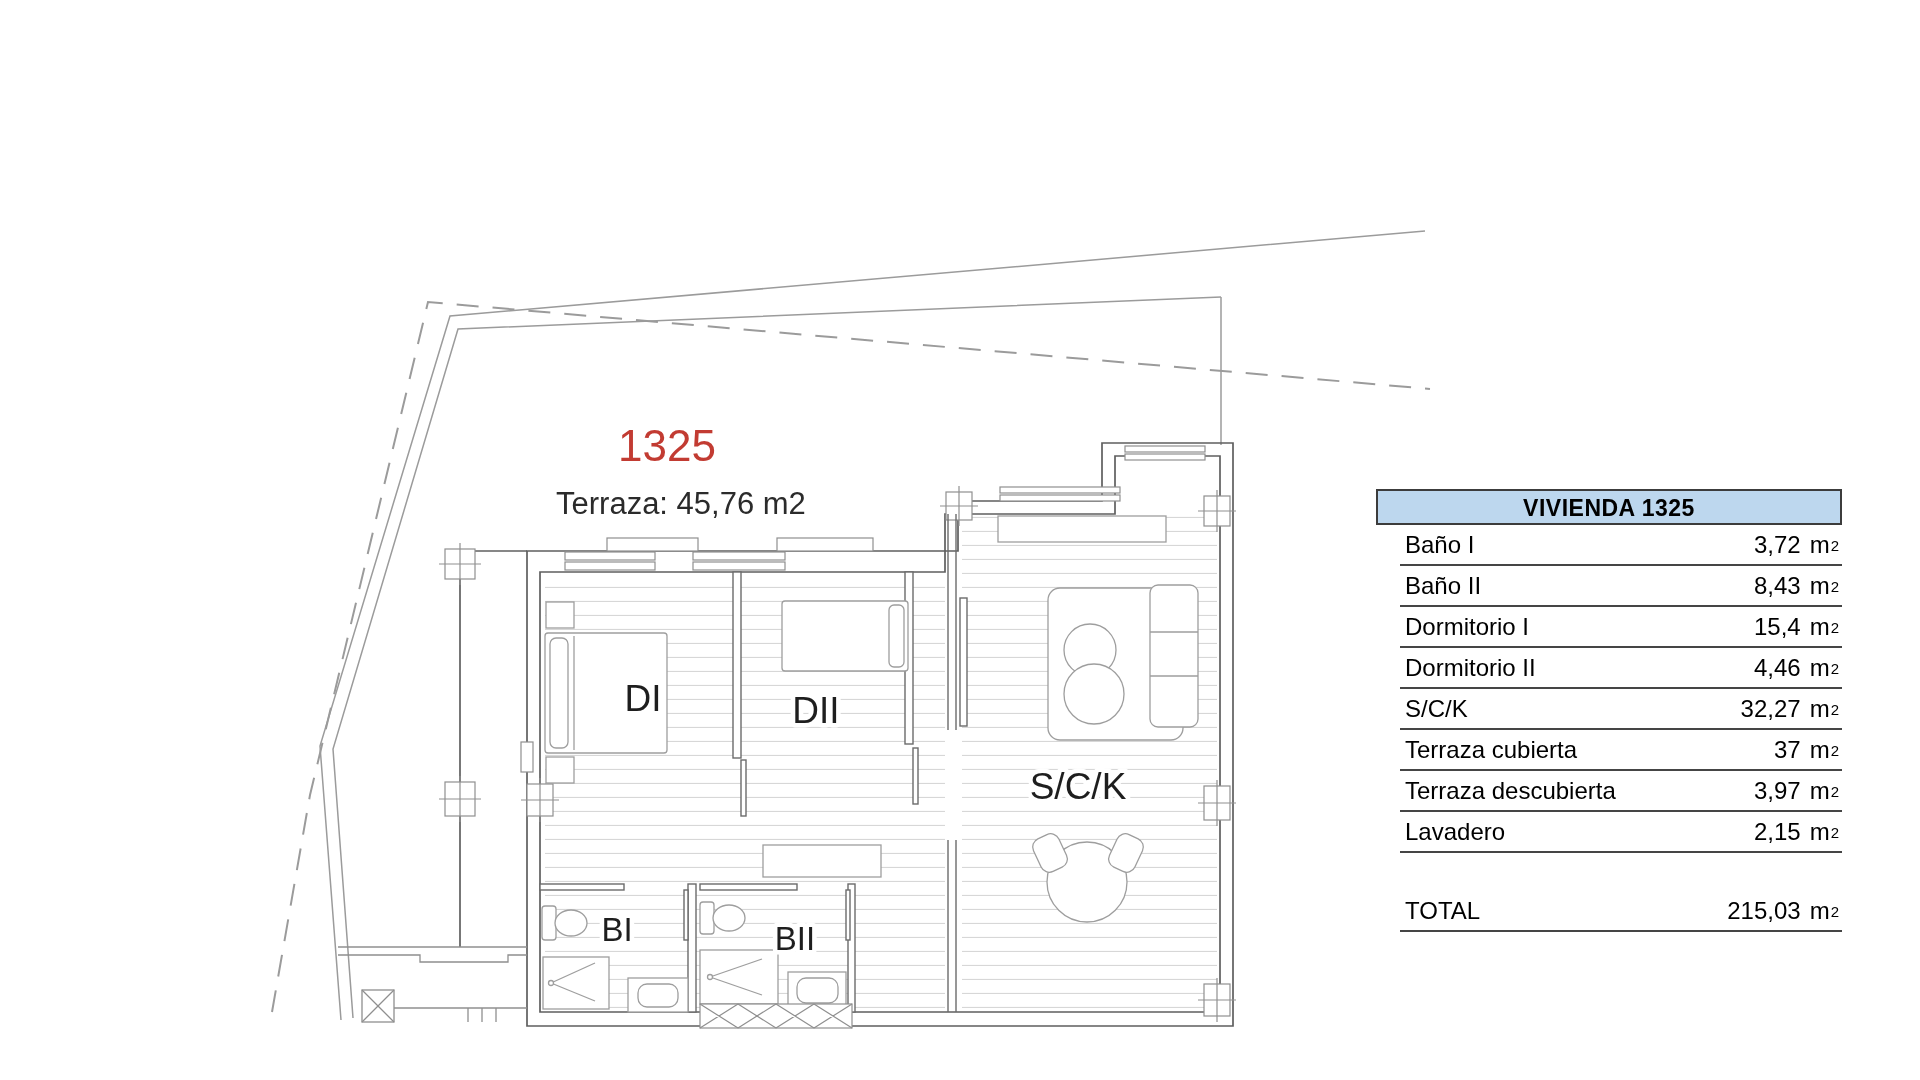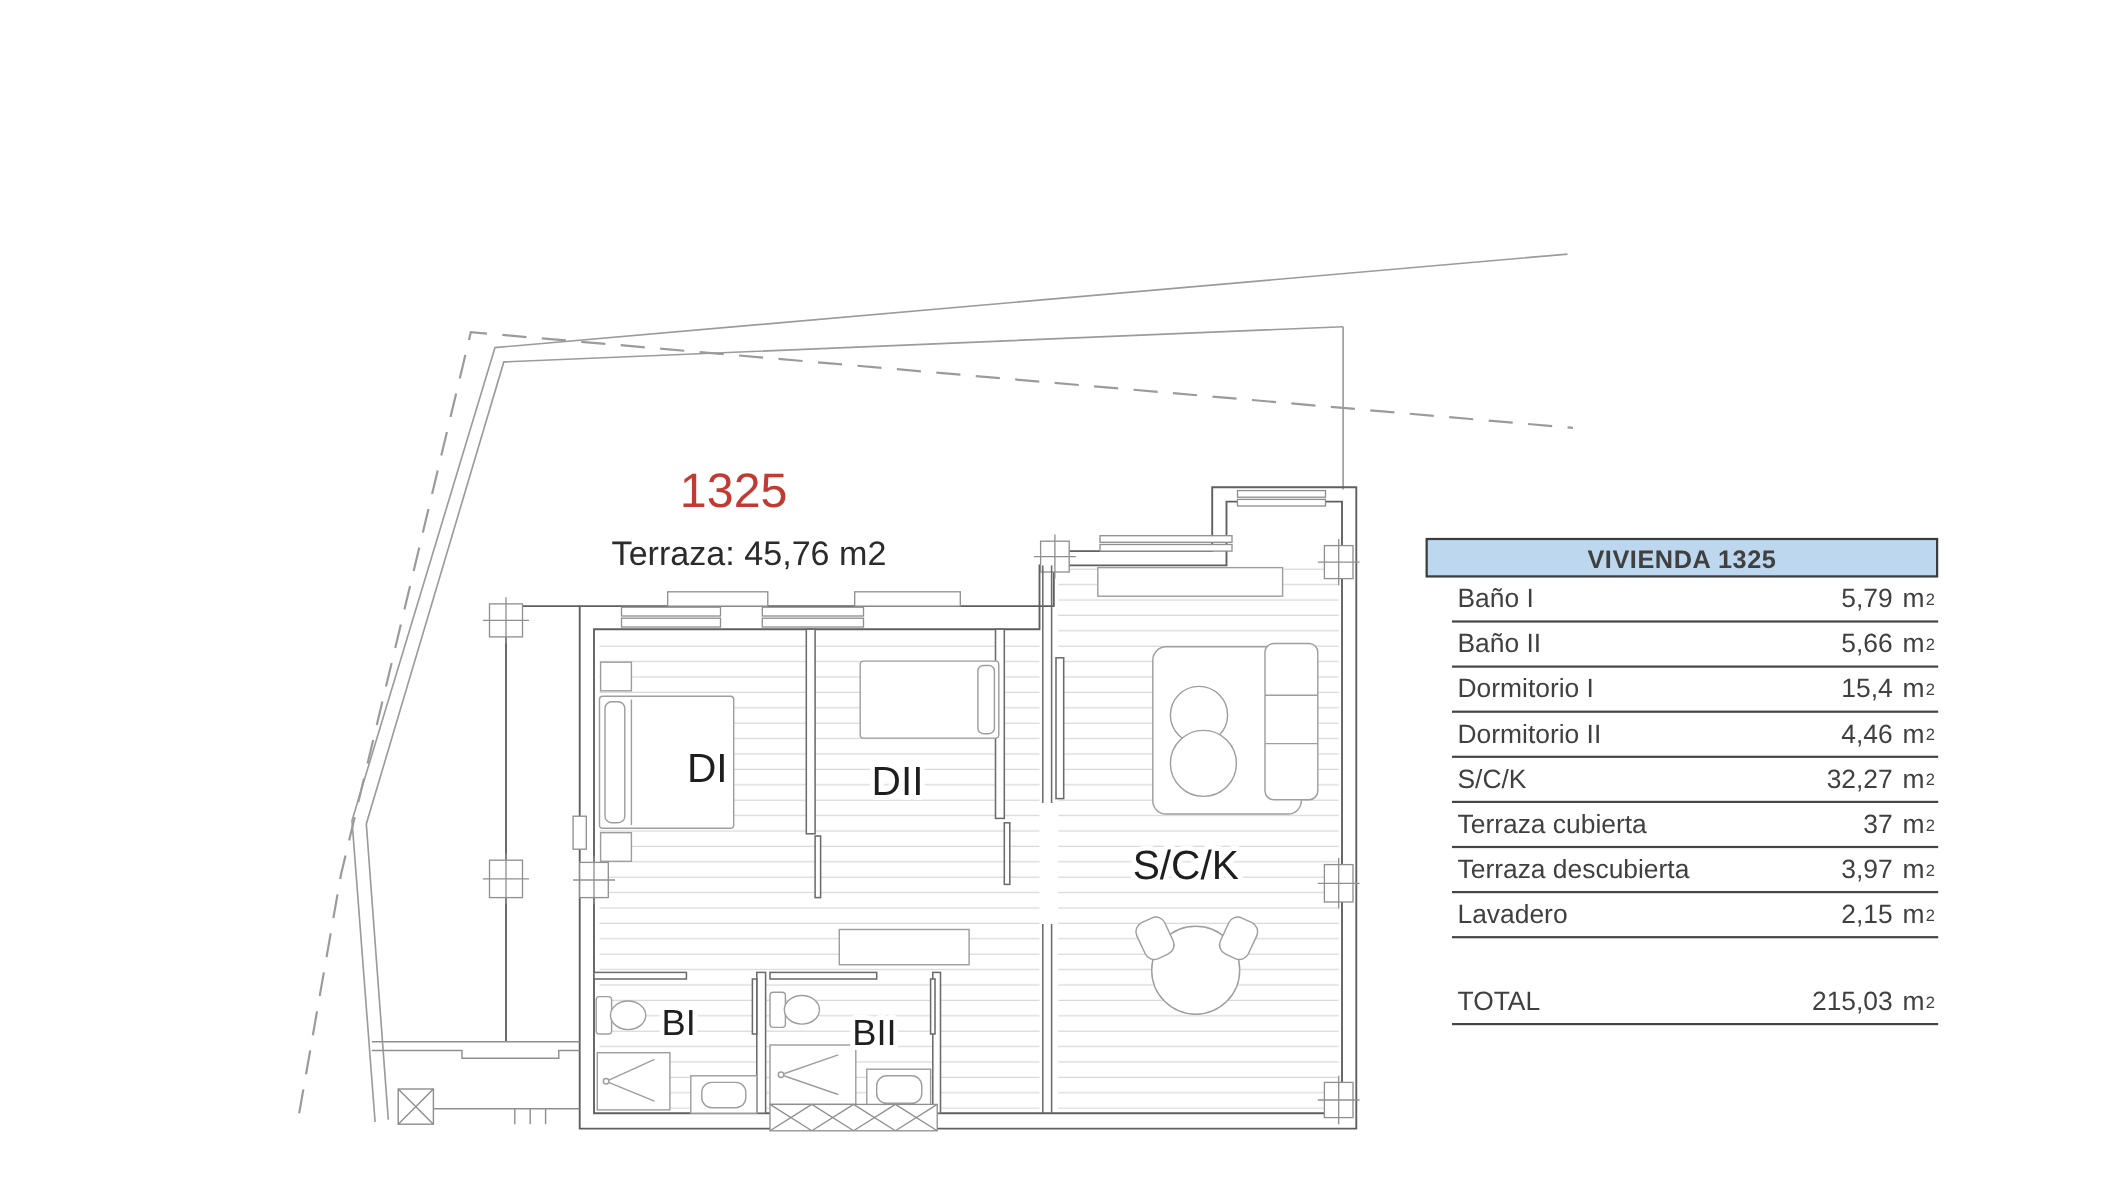--- a/index.html
+++ b/index.html
@@ -6,21 +6,21 @@
   body{width:1920px;height:1080px;position:relative;overflow:hidden;
        font-family:"Liberation Sans", sans-serif;}
 
   
   .plan-svg{position:absolute;left:0;top:0;}
 
   .plan-label{font-family:"Liberation Sans", sans-serif;fill:#1e1e1e;
               paint-order:stroke;stroke:#ffffff;stroke-width:9;stroke-linejoin:round;}
 
   
-  .area-table{position:absolute;left:1296px;top:489px;width:466px;color:#404040;}
+  .area-table{position:absolute;left:1376px;top:489px;width:466px;color:#000000;}
   .tbl-header{height:36px;line-height:34px;text-align:center;
               background:#bdd7ee;border:2px solid #3c3c3c;box-sizing:border-box;
               font-size:23px;font-weight:bold;letter-spacing:.5px;}
   .t-row{height:41px;display:flex;justify-content:space-between;align-items:center;
          border-bottom:2px solid #454545;box-sizing:border-box;
          font-size:24px;padding:0 4px 0 5px;margin-left:24px;}
   .t-row .val{display:inline-flex;align-items:baseline;white-space:pre;}
   .t-row .unit{margin-left:9px;}
   .t-row sup{font-size:15px;position:relative;top:-2px;left:1px;}
   .t-spacer{height:38px;}
@@ -194,25 +194,25 @@
     <text class="plan-label" x="617" y="941" text-anchor="middle" font-size="33">BI</text>
     <text class="plan-label" x="795" y="950" text-anchor="middle" font-size="33">BII</text>
   </g>
 </svg>
 
 <div class="area-table">
   <div class="tbl-header">VIVIENDA 1325</div>
 
   <div class="t-row">
     <span>Baño I</span>
-    <span class="val"><span>5,79</span><span class="unit">m</span><sup>2</sup></span>
+    <span class="val"><span>3,72</span><span class="unit">m</span><sup>2</sup></span>
   </div>
   <div class="t-row">
     <span>Baño II</span>
-    <span class="val"><span>5,66</span><span class="unit">m</span><sup>2</sup></span>
+    <span class="val"><span>8,43</span><span class="unit">m</span><sup>2</sup></span>
   </div>
   <div class="t-row">
     <span>Dormitorio I</span>
     <span class="val"><span>15,4</span><span class="unit">m</span><sup>2</sup></span>
   </div>
   <div class="t-row">
     <span>Dormitorio II</span>
     <span class="val"><span>4,46</span><span class="unit">m</span><sup>2</sup></span>
   </div>
   <div class="t-row">

